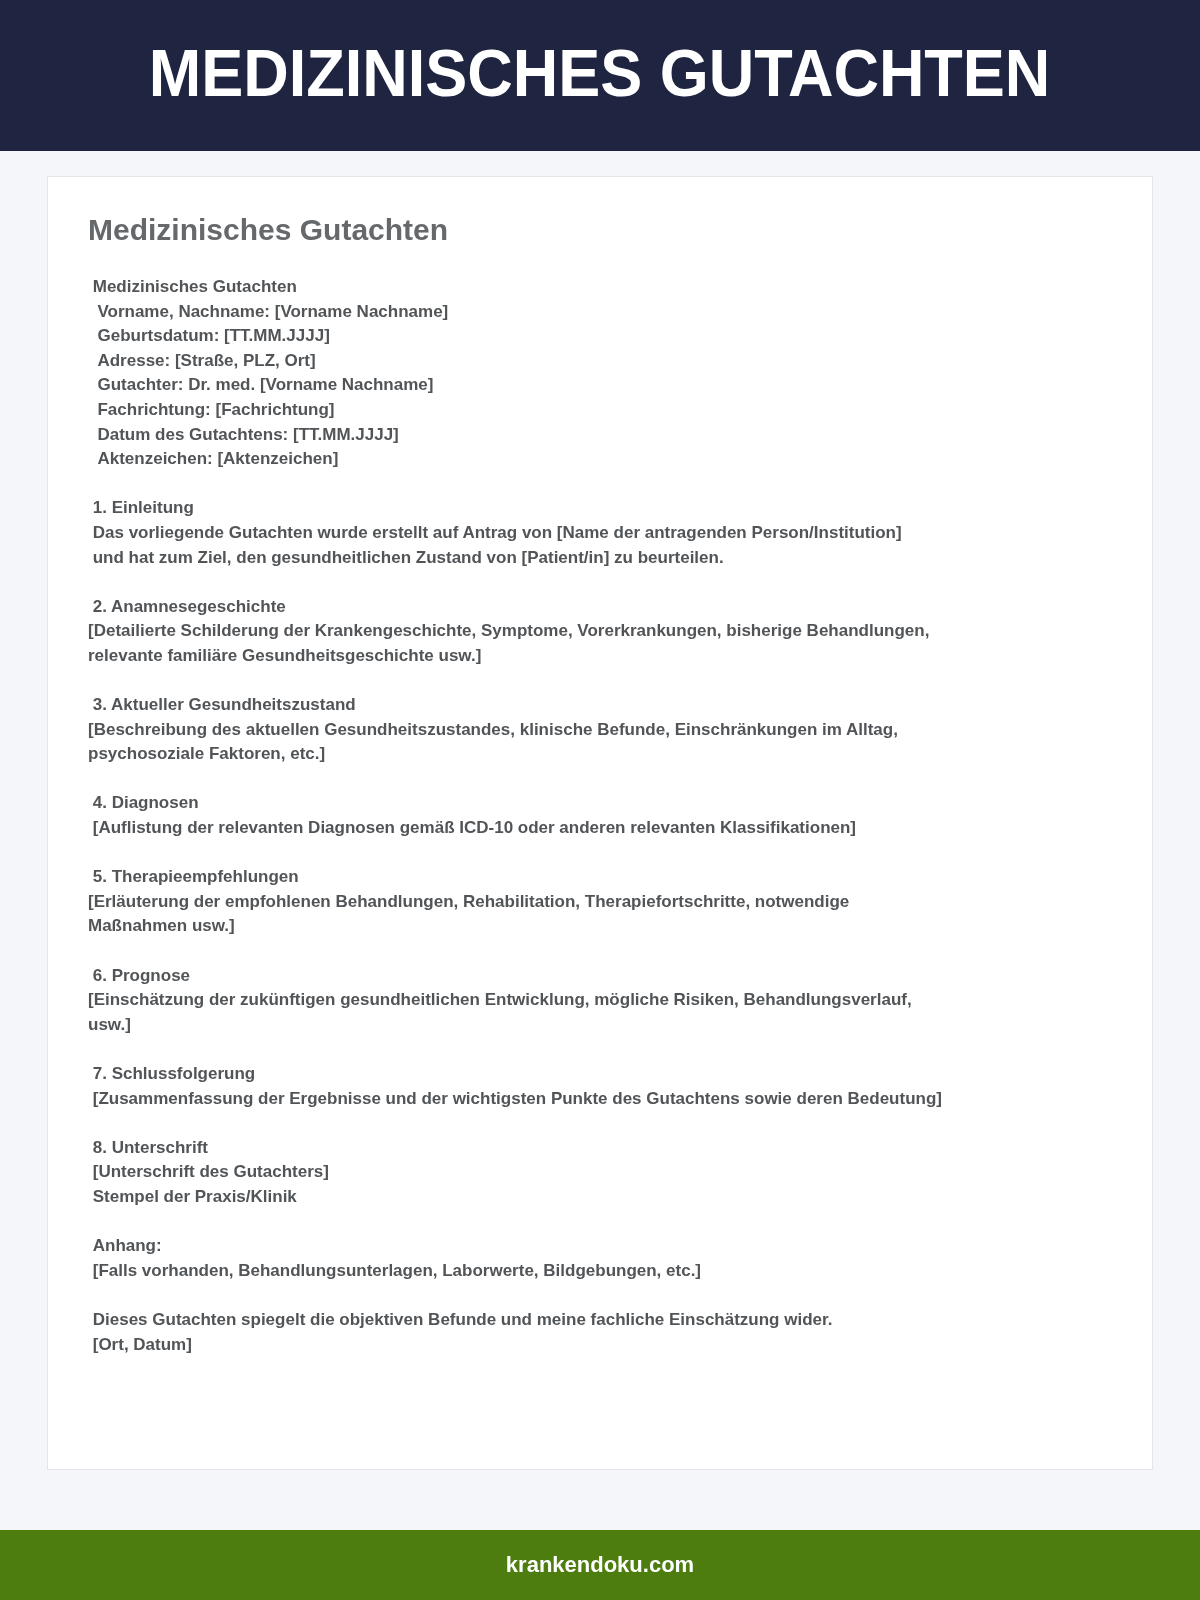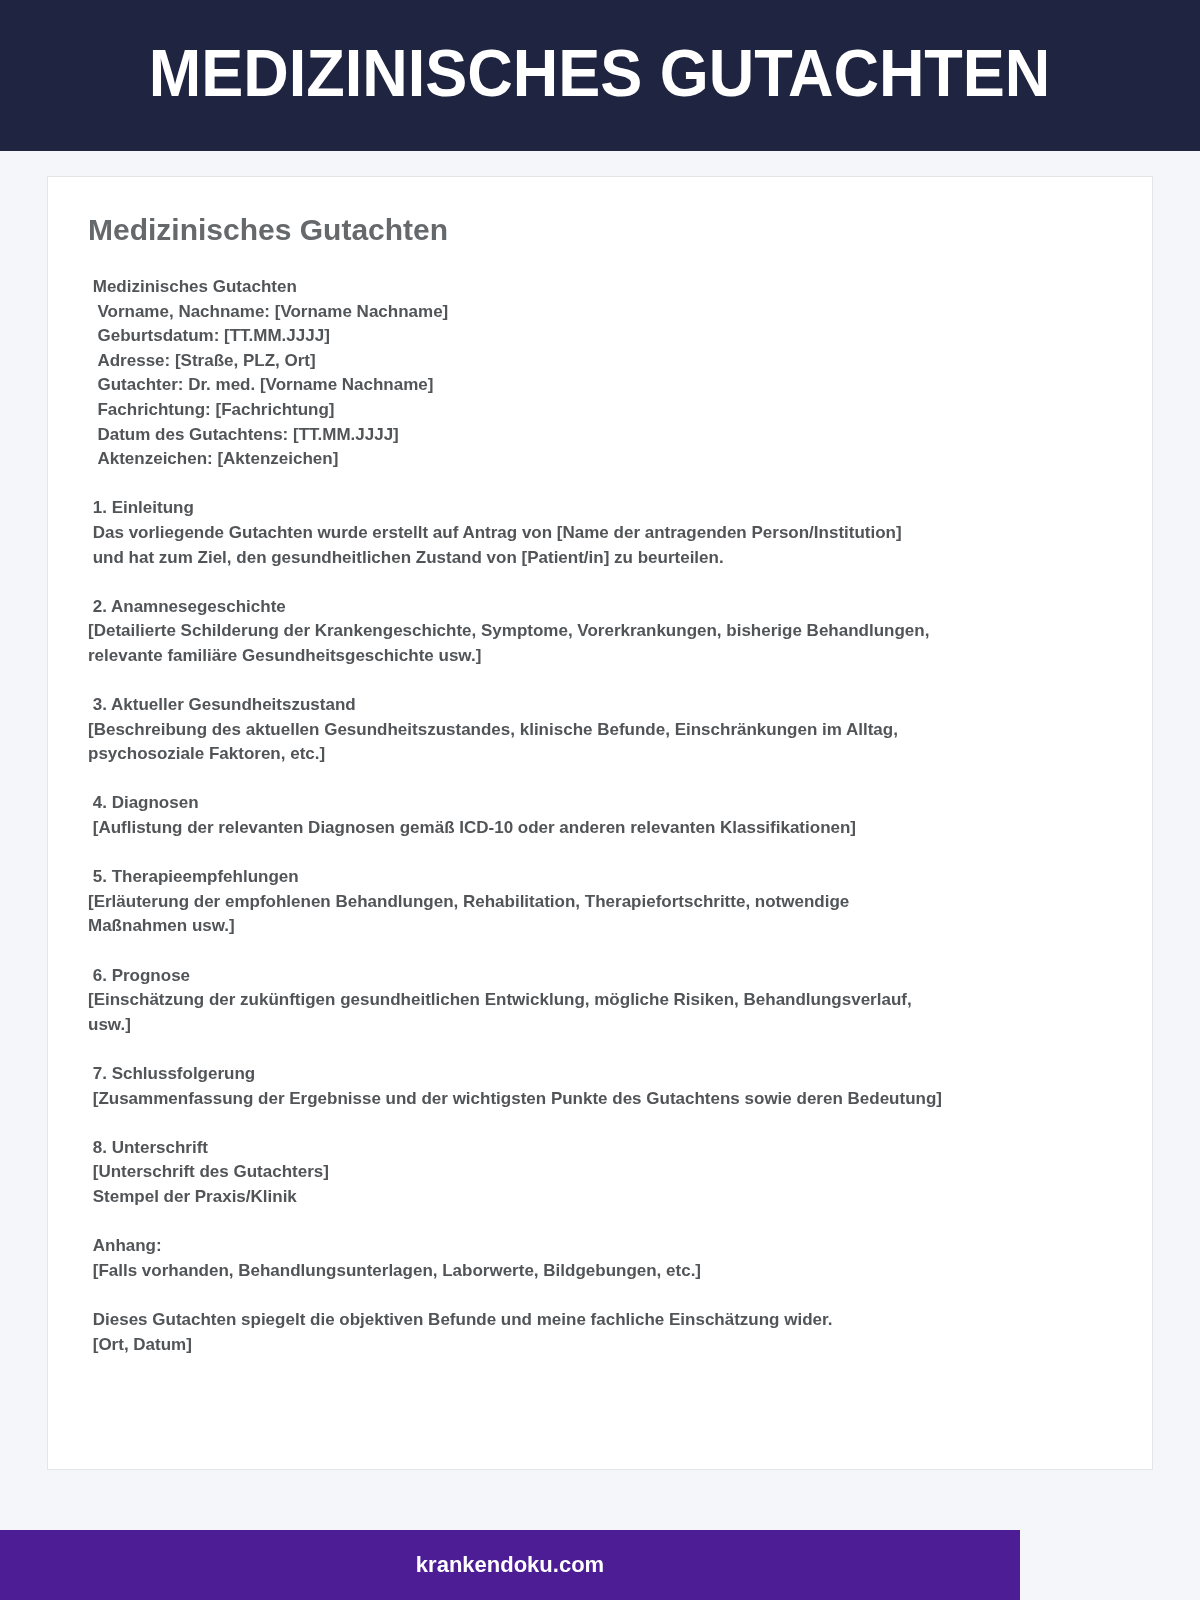--- a/index.html
+++ b/index.html
@@ -56,23 +56,23 @@
     color: #525558;
     font-size: 17px;
     font-weight: bold;
     line-height: 24.6px;
     white-space: pre-wrap;
     font-family: "Liberation Sans", "DejaVu Sans", sans-serif;
   }
 
   
   .page-footer {
-    width: 1020px;
+    width: 1200px;
     height: 70px;
-    background: #4c1d95;
+    background: #4d7c0f;
     display: flex;
     align-items: center;
     justify-content: center;
   }
   .footer-site {
     color: #ffffff;
     font-size: 22px;
     font-weight: bold;
   }
 </style>

